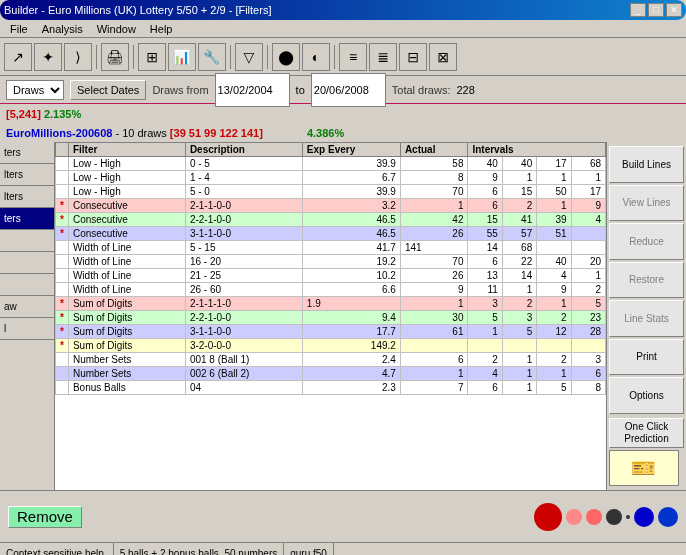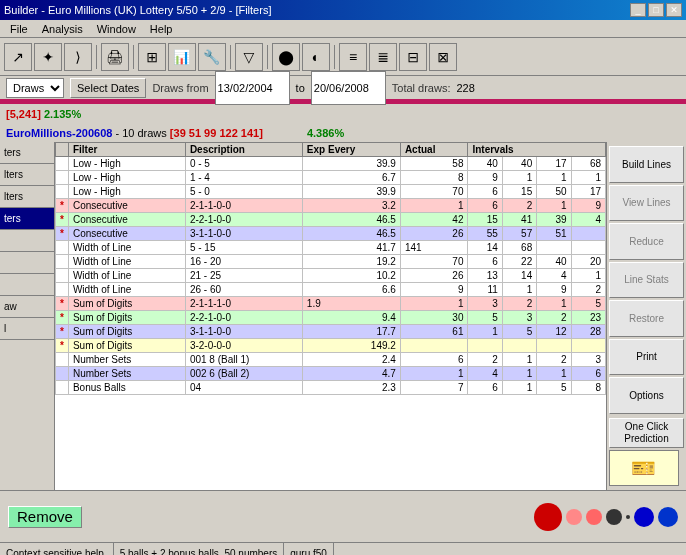--- a/index.html
+++ b/index.html
@@ -14,20 +14,21 @@
     
     .title-bar {
       background: linear-gradient(to right, #000080, #1084d0);
       color: white;
       padding: 2px 4px;
       font-size: 11px;
       display: flex;
       align-items: center;
       justify-content: space-between;
       height: 20px;
+      border-radius: 9px;
     }
     .title-bar-buttons {
       display: flex;
       gap: 2px;
     }
     .title-btn {
       width: 16px;
       height: 14px;
       background: #d4d0c8;
       border: 1px solid #808080;
@@ -80,21 +81,21 @@
       margin: 0 2px;
     }
     
     .controls-row {
       background: #d4d0c8;
       display: flex;
       align-items: center;
       padding: 3px 6px;
       gap: 6px;
       height: 28px;
-      border-bottom: 5px solid #be185d;
+      border-bottom: 1px solid #be185d;
     }
     .dropdown-select {
       height: 20px;
       font-size: 11px;
       background: white;
       border: 1px solid #808080;
       padding: 0 2px;
     }
     .btn-select-dates {
       height: 20px;
@@ -573,22 +574,22 @@
             <td style="text-align: right;">8</td>
           </tr>
         </tbody>
     </table>
   </div>
 
   <div class="right-panel">
     <button class="panel-btn">Build Lines</button>
     <button class="panel-btn disabled">View Lines</button>
     <button class="panel-btn disabled">Reduce</button>
+    <button class="panel-btn disabled">Restore</button>
     <button class="panel-btn disabled">Line Stats</button>
-    <button class="panel-btn disabled">Restore</button>
     <button class="panel-btn">Print</button>
     <button class="panel-btn">Options</button>
     <div style="flex:1;"></div>
     <button class="panel-btn one-click">One Click
 Prediction</button>
     <div class="ticket-area">🎫</div>
   </div>
 </div>
 
 <div class="bottom-section">

